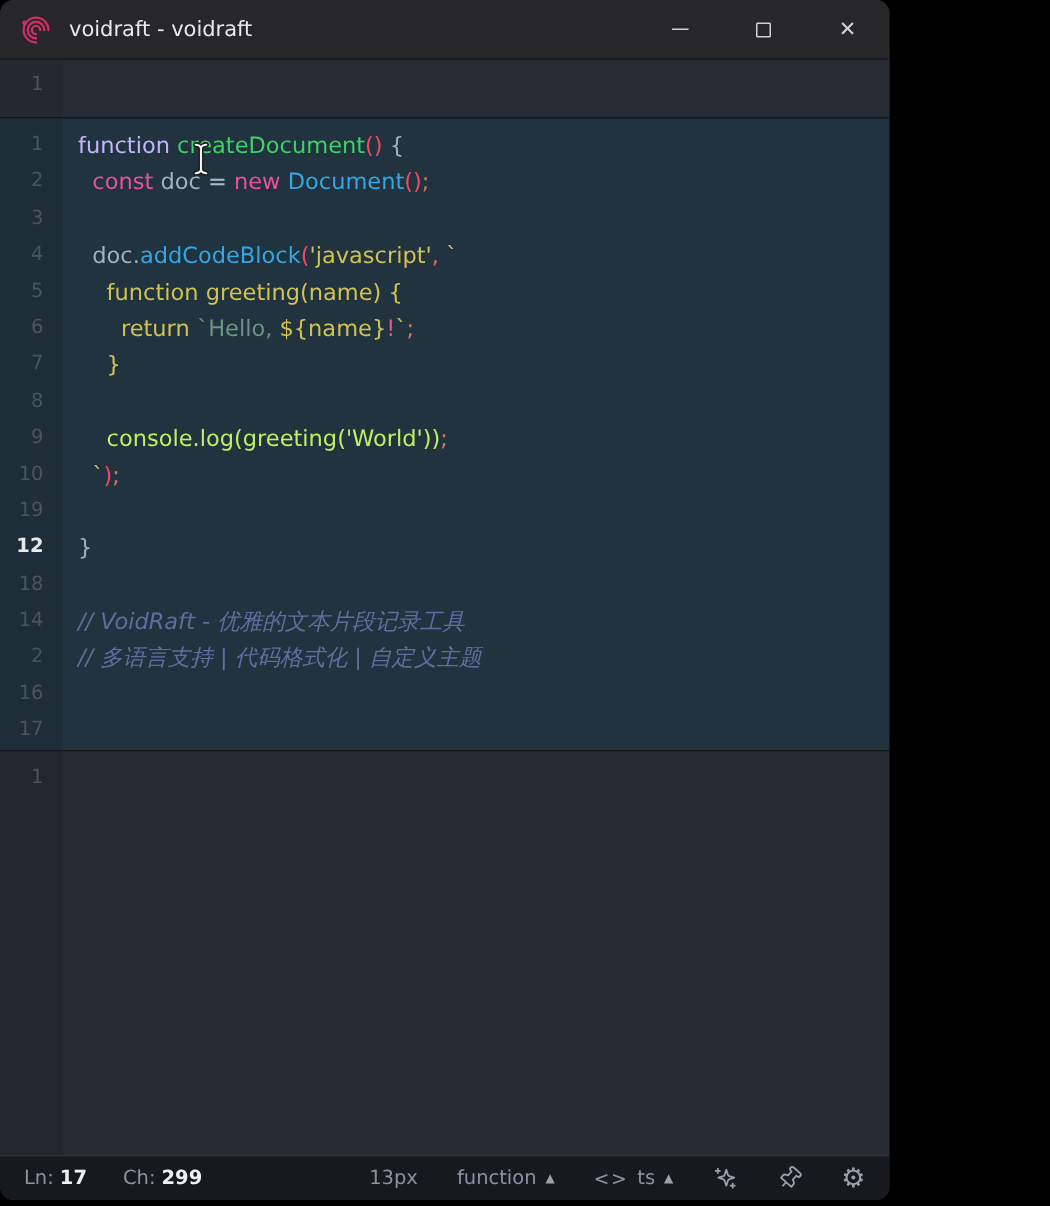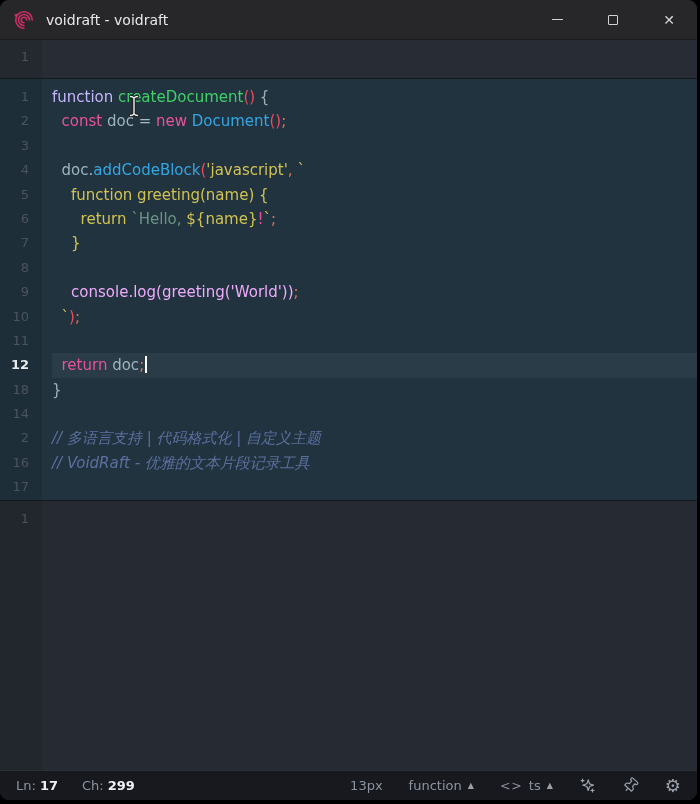--- a/index.html
+++ b/index.html
@@ -1,18 +1,18 @@
 <!DOCTYPE html>
 <html><head>
 <meta charset="utf-8">
 <style>
   * { margin:0; padding:0; box-sizing:border-box; }
   html,body { width:700px; height:804px; background:#000; overflow:hidden;
               font-family:"DejaVu Sans","Liberation Sans",sans-serif; }
-  .window { position:absolute; left:0; top:0; width:697px; height:800px;
+  .window { position:absolute; left:0; top:0; width:593px; height:800px;
             border-radius:9px; overflow:hidden; background:#262a32;
             display:flex; flex-direction:column; }
 
   
   .titlebar { height:40px; background:#27272a; display:flex; align-items:center;
               flex:0 0 auto; border-bottom:1px solid #1a1b1e; }
   .app-logo { margin-left:13px; display:flex; align-items:center; }
   .title-text { margin-left:11px; color:#e9e9ea; font-size:14px; }
   .win-controls { margin-left:auto; display:flex; height:100%; }
   .win-btn { width:56px; height:100%; display:flex; align-items:center;
@@ -102,45 +102,44 @@
           <div>1</div>
           <div>2</div>
           <div>3</div>
           <div>4</div>
           <div>5</div>
           <div>6</div>
           <div>7</div>
           <div>8</div>
           <div>9</div>
           <div>10</div>
-          <div>11</div>
+          <div>19</div>
           <div class="active">12</div>
           <div>18</div>
           <div>14</div>
           <div>2</div>
           <div>16</div>
           <div>17</div>
         </div>
         <div class="content">
           <div class="line"><span class="tok-kw" style="color: #c4b5fd;">function </span><span class="tok-fn" style="color: rgb(63, 209, 104);">createDocument</span><span class="tok-pr" style="color: rgb(239, 74, 95);">()</span><span class="tok-br" style="color: rgb(156, 178, 181);"> {</span></div>
           <div class="line"><span class="tok-kw" style="color: rgb(232, 82, 156);">  const </span><span class="tok-vr" style="color: rgb(157, 181, 191);">doc </span><span class="tok-op" style="color: rgb(169, 188, 196);">= </span><span class="tok-kw" style="color: rgb(232, 82, 156);">new </span><span class="tok-ty" style="color: rgb(54, 166, 226);">Document</span><span class="tok-pr" style="color: rgb(239, 74, 95);">()</span><span class="tok-sm" style="color: rgb(221, 116, 84);">;</span></div>
           <div class="line"></div>
           <div class="line"><span class="tok-vr" style="color: rgb(157, 181, 191);">  doc</span><span class="tok-br" style="color: rgb(156, 178, 181);">.</span><span class="tok-ty" style="color: rgb(54, 166, 226);">addCodeBlock</span><span class="tok-pr" style="color: rgb(239, 74, 95);">(</span><span class="tok-st" style="color: rgb(210, 194, 83);">'javascript'</span><span class="tok-sm" style="color: rgb(221, 116, 84);">,</span><span class="tok-st" style="color: rgb(210, 194, 83);"> `</span></div>
           <div class="line"><span class="tok-st" style="color: rgb(210, 194, 83);">    function greeting(name) {</span></div>
           <div class="line"><span class="tok-st" style="color: rgb(210, 194, 83);">      return </span><span class="tok-s2" style="color: rgb(109, 147, 131);">`Hello,</span><span class="tok-st" style="color: rgb(210, 194, 83);"> ${name}</span><span class="tok-ex" style="color: rgb(232, 82, 156);">!</span><span class="tok-st" style="color: rgb(210, 194, 83);">`</span><span class="tok-sm" style="color: rgb(221, 116, 84);">;</span></div>
           <div class="line"><span class="tok-st" style="color: rgb(210, 194, 83);">    }</span></div>
           <div class="line"></div>
-          <div class="line"><span class="tok-st" style="color: #f0abfc; margin-top: 32px;">    console.log(greeting('World'))</span><span class="tok-sm" style="color: rgb(221, 116, 84);">;</span></div>
+          <div class="line"><span class="tok-st" style="color: #bef264; margin-top: 32px;">    console.log(greeting('World'))</span><span class="tok-sm" style="color: rgb(221, 116, 84);">;</span></div>
           <div class="line"><span class="tok-st" style="color: rgb(210, 194, 83);">  `</span><span class="tok-pr" style="color: rgb(239, 74, 95);">)</span><span class="tok-sm" style="color: rgb(221, 116, 84);">;</span></div>
           <div class="line"></div>
-          <div class="line active"><span class="tok-kw" style="color: rgb(232, 82, 156);">  return </span><span class="tok-vr" style="color: rgb(157, 181, 191);">doc</span><span class="tok-sm" style="color: rgb(221, 116, 84);">;</span><span class="caret"></span></div>
           <div class="line"><span class="tok-br" style="color: rgb(156, 178, 181);">}</span></div>
           <div class="line"></div>
+          <div class="line"><span class="tok-cm" style="color: rgb(92, 111, 158);">// VoidRaft - 优雅的文本片段记录工具</span></div>
           <div class="line"><span class="tok-cm" style="color: rgb(92, 111, 158);">// 多语言支持 | 代码格式化 | 自定义主题</span></div>
-          <div class="line"><span class="tok-cm" style="color: rgb(92, 111, 158);">// VoidRaft - 优雅的文本片段记录工具</span></div>
         </div>
       </div>
     <div class="block block-c">
         <div class="gutter">
           <div>1</div>
         </div>
         <div class="content">
           <div class="line"></div>
         </div>
       </div>

